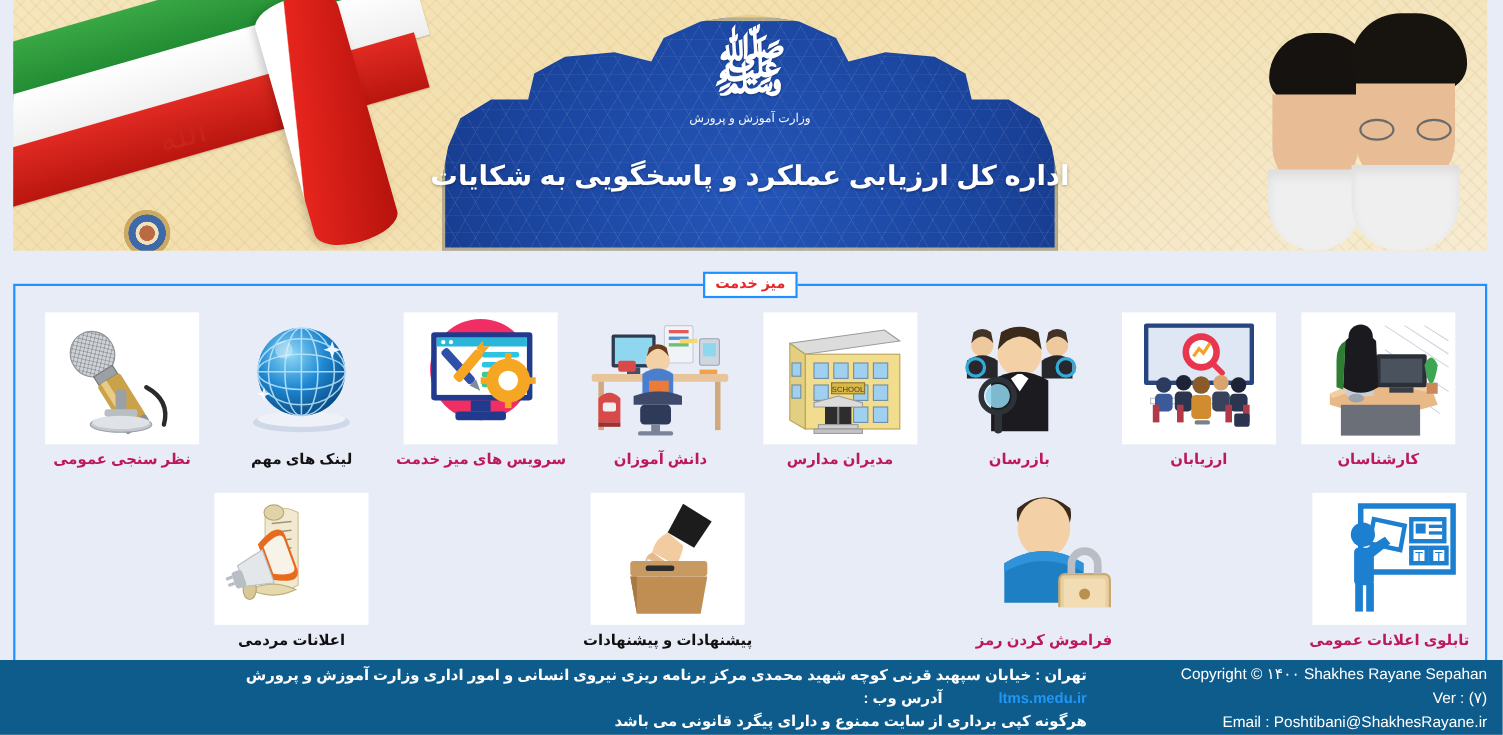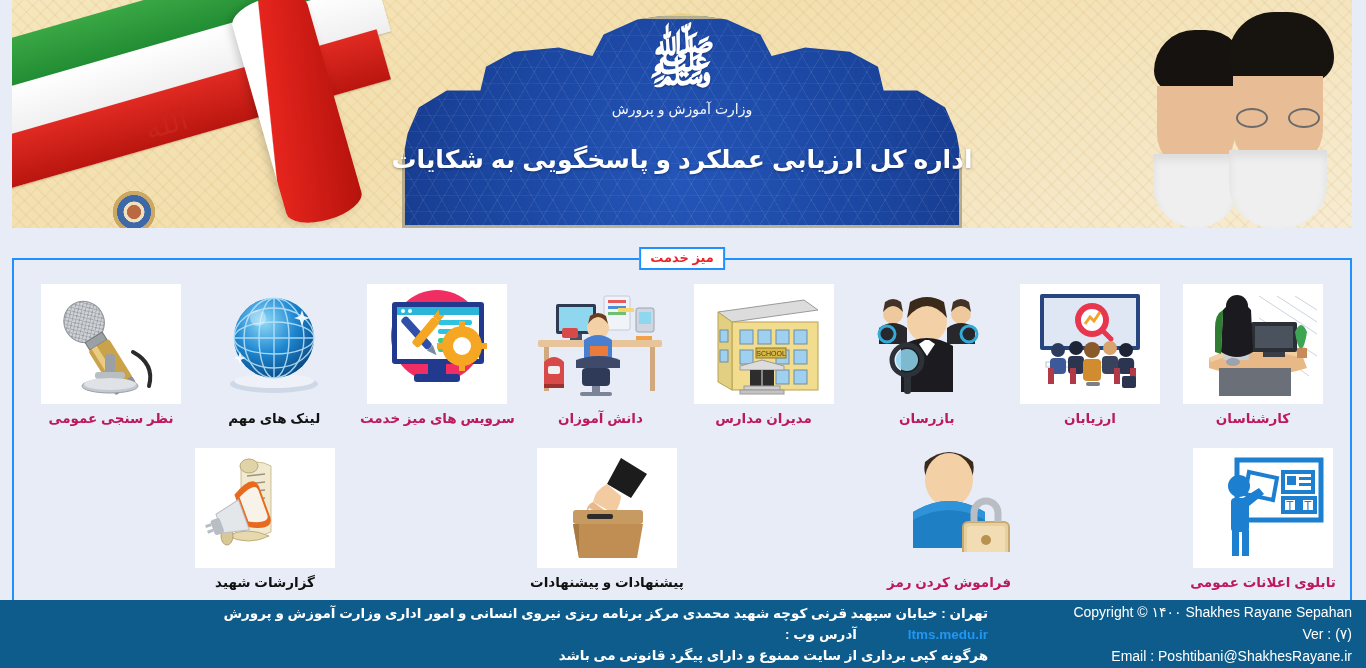--- a/index.html
+++ b/index.html
@@ -87,21 +87,21 @@
       repeating-linear-gradient(0deg, rgba(255,255,255,.05) 0 1px, transparent 1px 16px);
     clip-path: inherit;
   }
   .emblem {
     position:absolute; left:50%; top:22px; transform:translateX(-50%);
     color:#ffffff; font-size:56px; line-height:56px; font-weight:700;
     text-shadow:0 1px 2px rgba(0,0,0,.3);
   }
   .ministry {
     position:absolute; left:50%; top:88px; transform:translateX(-50%);
-    color:#fff; font-size:14px; letter-spacing:.5px; white-space:nowrap; opacity:.95;
+    color:#fff; font-size:11px; letter-spacing:.5px; white-space:nowrap; opacity:.95;
   }
   .plaque-title {
     position:absolute; left:50%; top:132px; transform:translateX(-50%);
     color:#ffffff; font-size:25px; white-space:nowrap; font-weight:600;
     text-shadow:0 1px 3px rgba(0,0,0,.35);
   }
 
   
   .leaders {
     position:absolute; right:18px; top:0; width:190px; height:228px;
@@ -576,21 +576,21 @@
             <ellipse cx="26" cy="84" rx="6" ry="9" fill="#d8c896" stroke="#b3a271"></ellipse>
             <g transform="rotate(-20 56 58)">
               <path d="M40 36 q24-14 26 0 l0 34 q-2 14-26 0z" fill="#e86a1e"></path>
               <path d="M44 40 q20-10 20 0 l0 26 q0 10-20 0z" fill="#f8f3e9"></path>
               <path d="M16 48 l26-6 0 32 -26-6z" fill="#e4e7ea" stroke="#b9bec5"></path>
               <rect x="8" y="52" width="10" height="16" rx="3" fill="#b9bec5"></rect>
               <path d="M8 56 l-6 0 M8 62 l-6 0" stroke="#b9bec5" stroke-width="3"></path>
             </g>
           </svg>
         </div>
-        <div class="caption dark">گزارشات شهید</div>
+        <div class="caption dark">اعلانات مردمی</div>
       </div>
     </div>
   </div>
 </div>
 
 <div class="footer">
   <div class="left-col">
     <div>Copyright © ۱۴۰۰ Shakhes Rayane Sepahan</div>
     <div>Ver : (۷)</div>
     <div>Email : Poshtibani@ShakhesRayane.ir</div>

